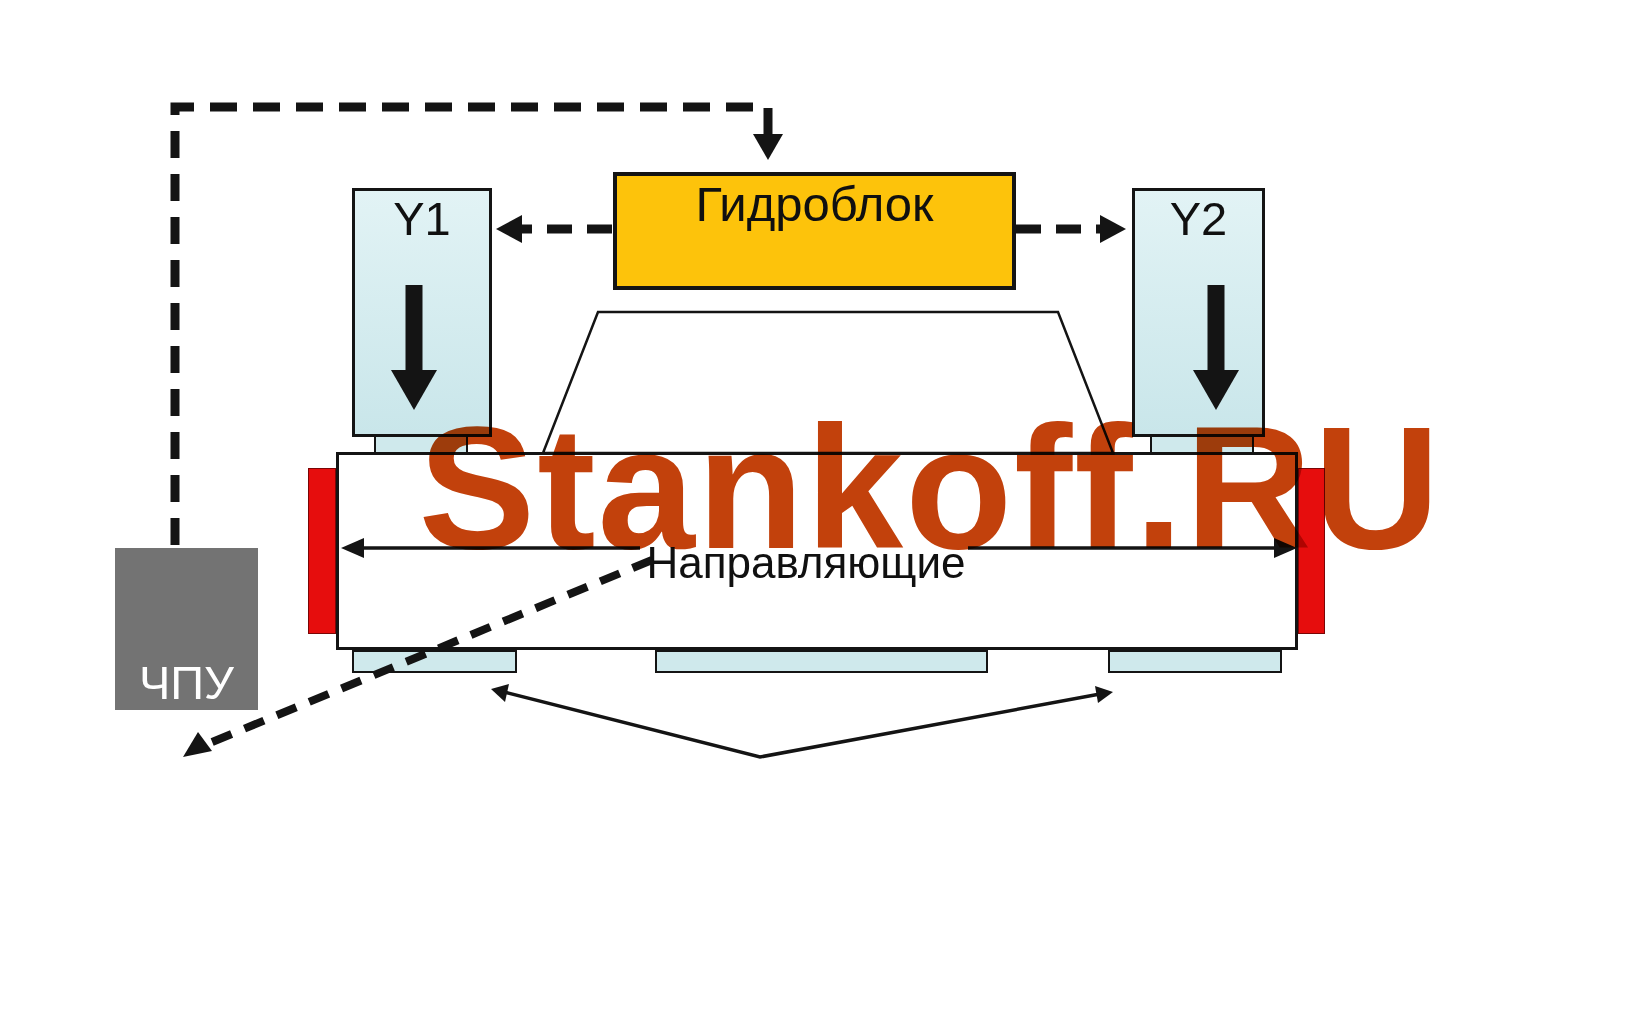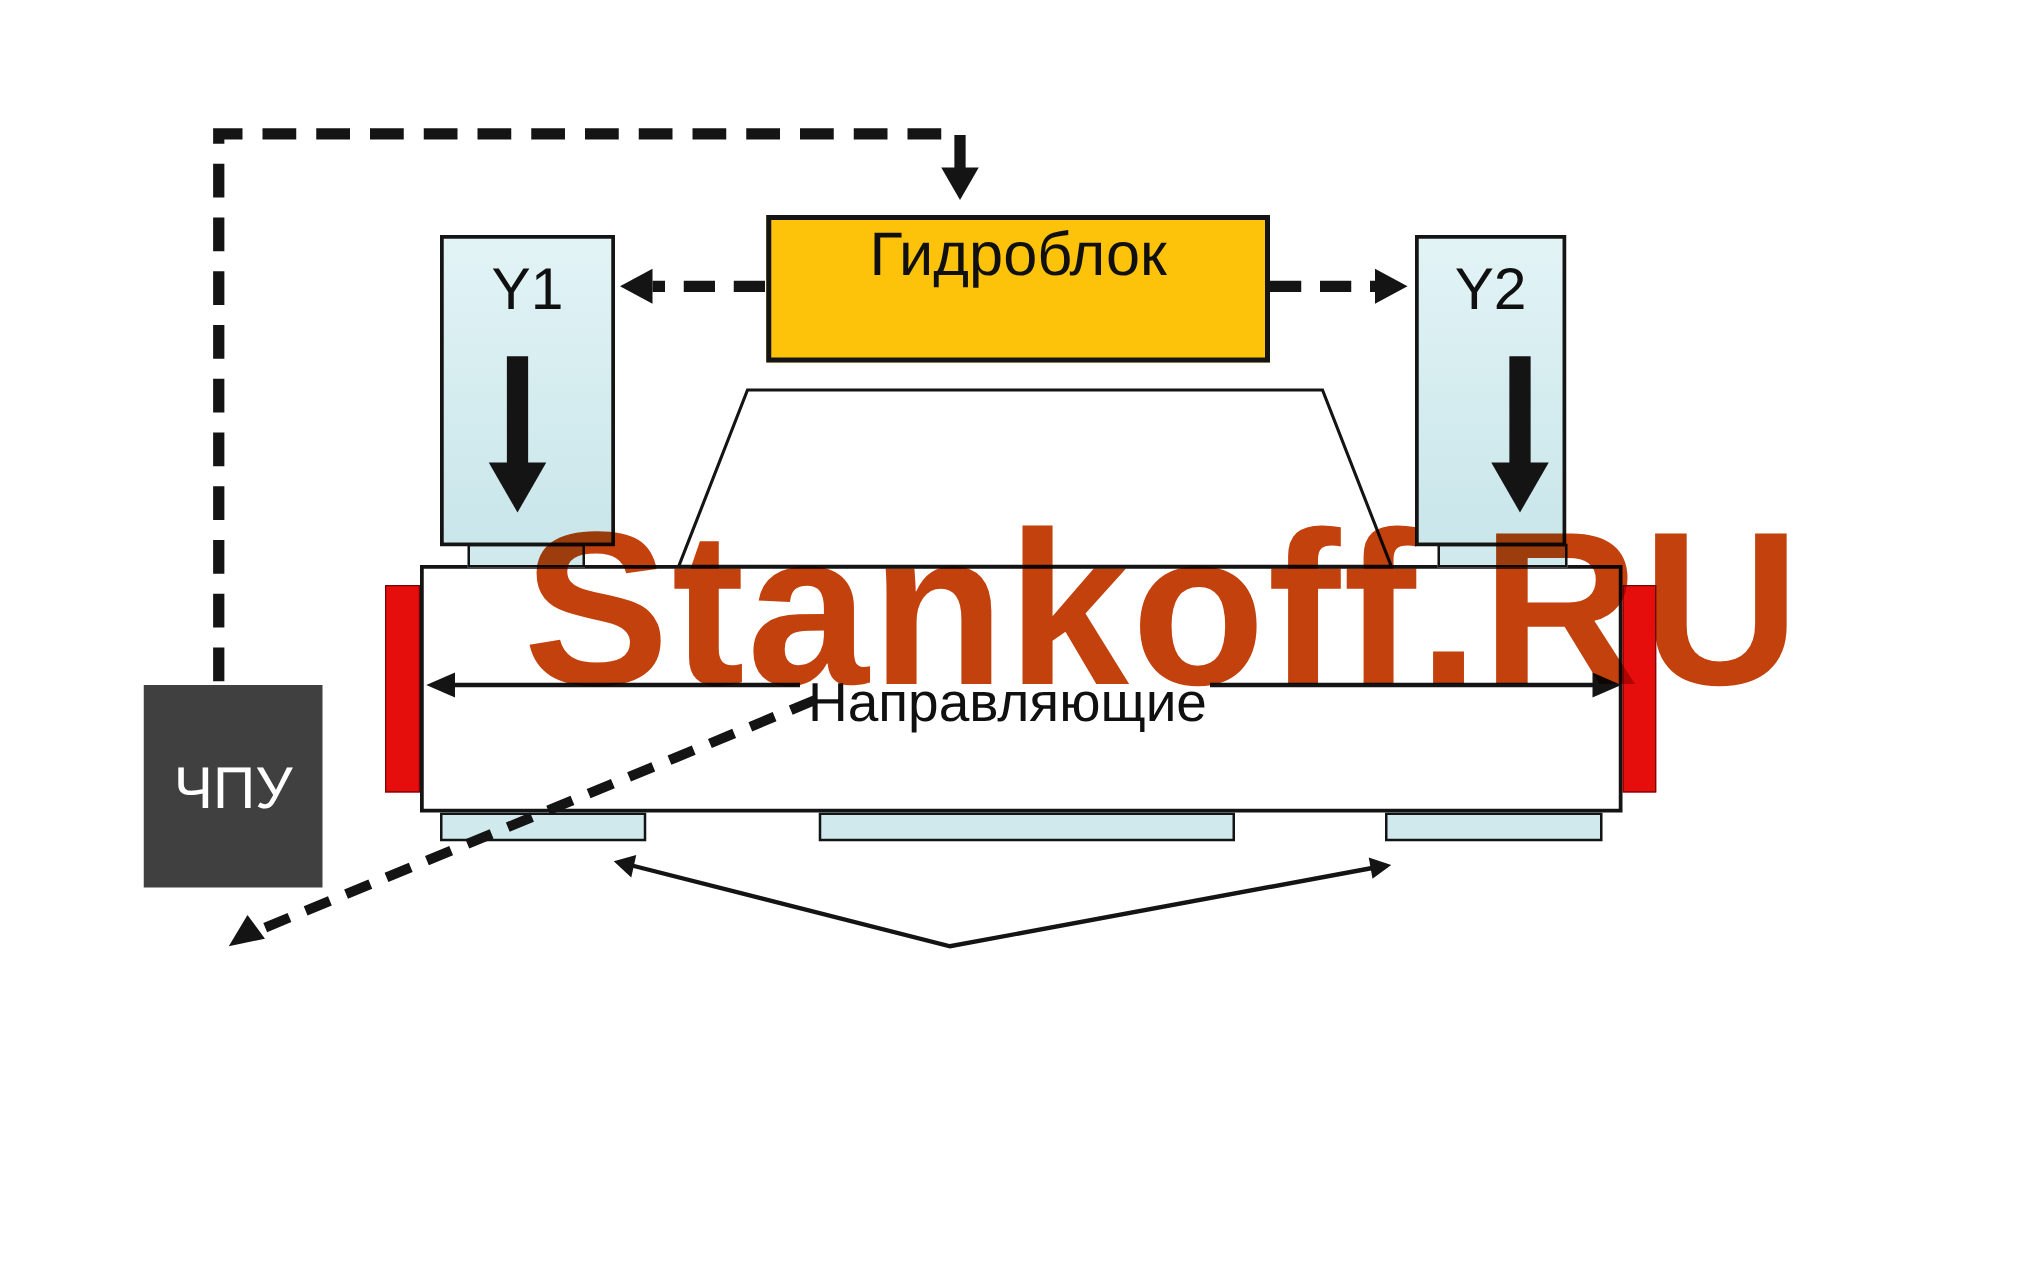--- a/index.html
+++ b/index.html
@@ -14,42 +14,42 @@
     left:613px; top:172px; width:403px; height:118px;
     background:#fdc30b; border:4px solid #141414;
     display:flex; align-items:flex-start; justify-content:center;
     font-size:49px; color:#101010;
   }
   .cyl {
     background:linear-gradient(180deg,#e2f3f5 0%,#c9e6ea 100%);
     border:3px solid #141414;
   }
   .cyl.y1 { left:352px; top:188px; width:140px; height:249px; }
-  .cyl.y2 { left:1132px; top:188px; width:121px; height:249px; }
-  .cyl-label { text-align:center; margin-top:12px; font-size:47px; color:#101010; }
+  .cyl.y2 { left:1132px; top:188px; width:133px; height:249px; }
+  .cyl-label { text-align:center; font-size:47px; color:#101010; }
 
   .stem { background:#cfe9ec; border:2px solid #141414; }
   .stem.s1 { left:374px; top:435px; width:94px; height:19px; }
   .stem.s2 { left:1150px; top:435px; width:104px; height:19px; }
 
   .beam { left:336px; top:452px; width:962px; height:198px; background:#ffffff; border:3px solid #141414; }
 
   .redbar { background:#e60d0d; border:1px solid #7a0505; }
   .redbar.left  { left:308px;  top:468px; width:28px; height:166px; }
   .redbar.right { left:1298px; top:468px; width:27px; height:166px; }
 
   .support { background:#cfe9ec; border:2px solid #141414; }
   .support.left  { left:352px;  top:650px; width:165px; height:23px; }
   .support.mid   { left:655px;  top:650px; width:333px; height:23px; }
   .support.right { left:1108px; top:650px; width:174px; height:23px; }
 
   .cnc {
     left:115px; top:548px; width:143px; height:162px;
-    background:#404040; color:#ffffff;
-    display:flex; align-items:center; justify-content:center; font-size:47px;
+    background:#737373; color:#ffffff;
+    display:flex; align-items:flex-end; justify-content:center; font-size:47px;
   }
 
   .guides-label {
     left:636px; top:518px; width:340px; text-align:center;
     font-size:44px; color:#101010; white-space:nowrap;margin-top:20px;
   }
 
   .watermark {
     left:132px; top:400px; width:1310px; text-align:right;
     font-size:175px; font-weight:700; line-height:1;

